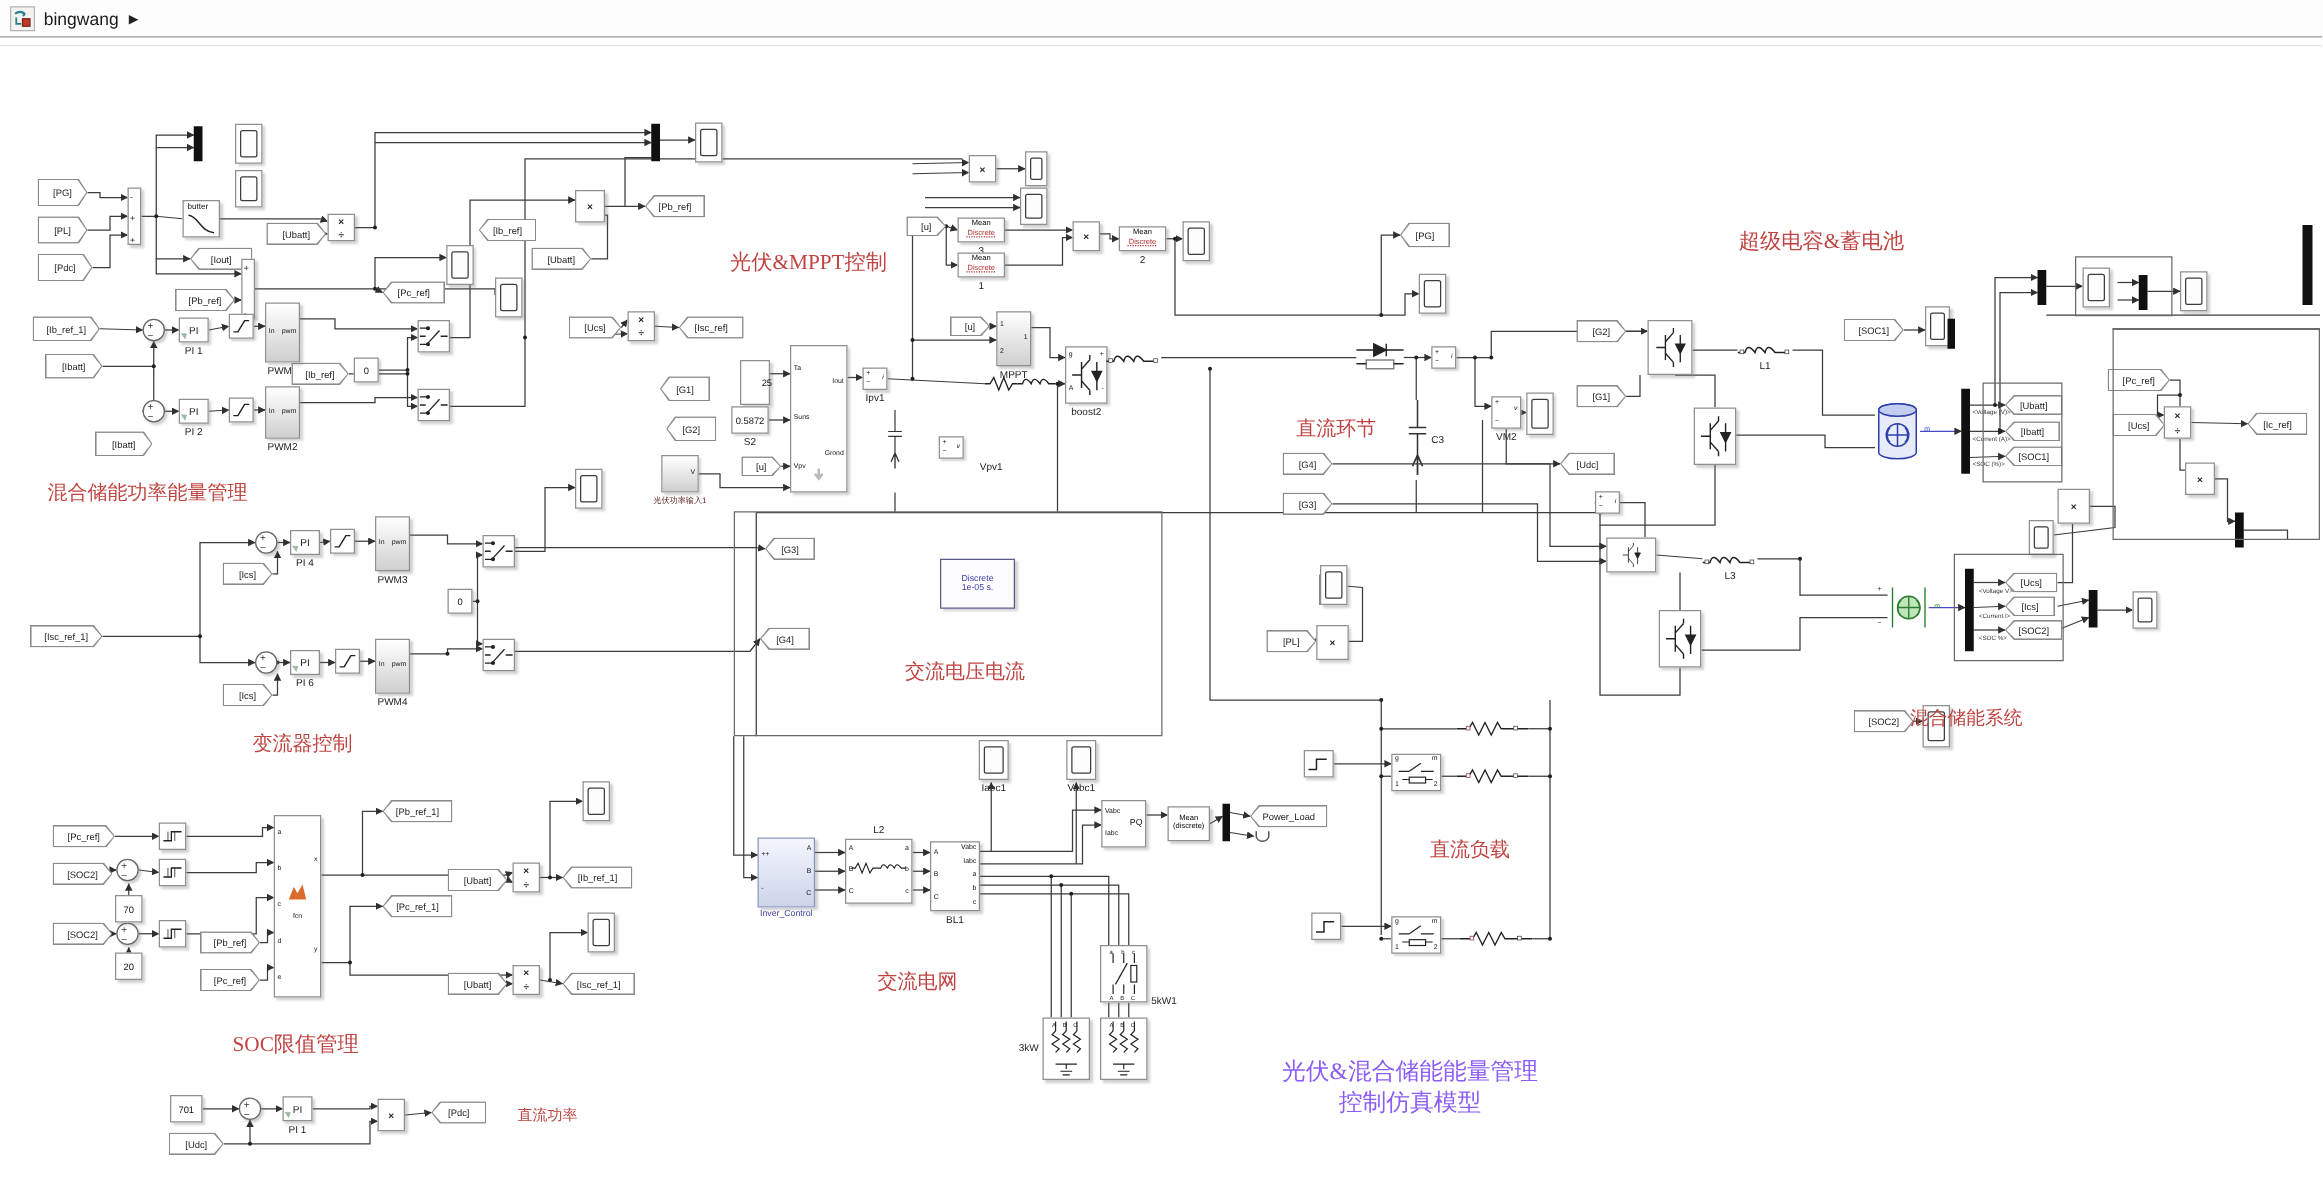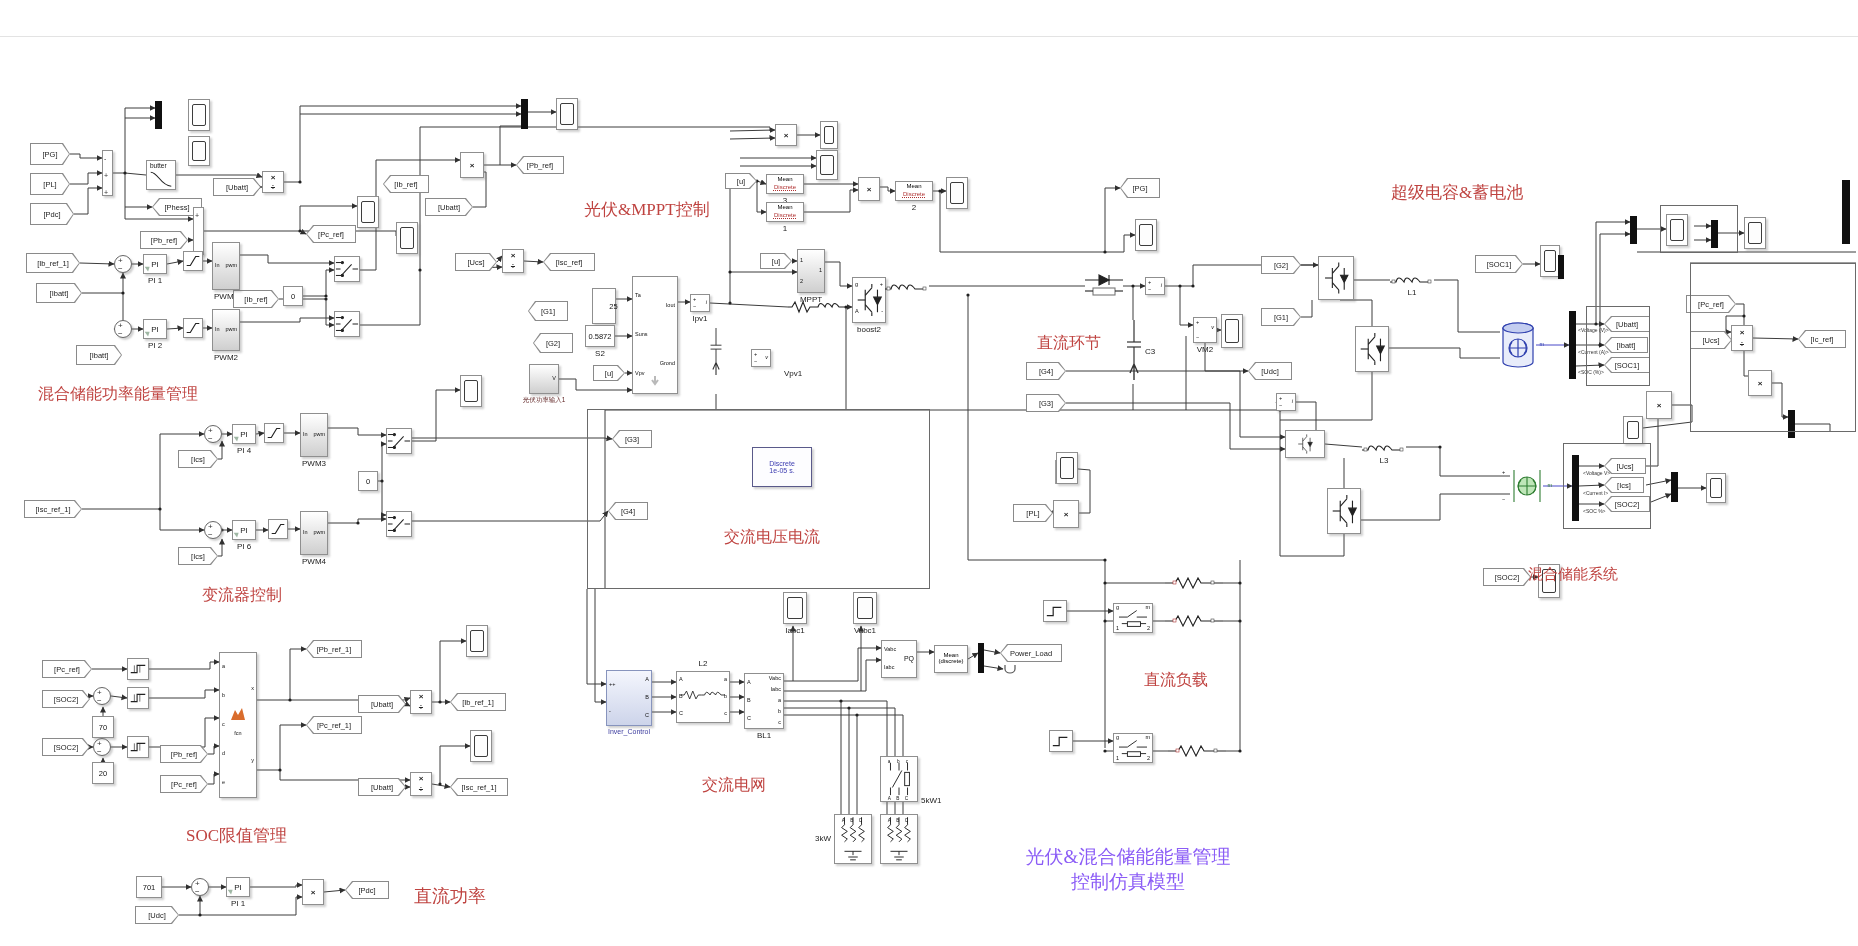--- a/index.html
+++ b/index.html
@@ -329,21 +329,21 @@
       <div class="blk tagw" style="left: 36px; top: 283px; width: 46px; height: 20px;">
         <div class="o" style="clip-path: polygon(0px 0px, calc(100% - 7px) 0px, 100% 50%, calc(100% - 7px) 100%, 0px 100%);"></div>
         <div class="i" style="clip-path: polygon(0px 0px, calc(100% - 7px) 0px, 100% 50%, calc(100% - 7px) 100%, 0px 100%);">[Ibatt]</div>
       </div>
       <div class="blk tagw" style="left: 76px; top: 345px; width: 46px; height: 20px;">
         <div class="o" style="clip-path: polygon(0px 0px, calc(100% - 7px) 0px, 100% 50%, calc(100% - 7px) 100%, 0px 100%);"></div>
         <div class="i" style="clip-path: polygon(0px 0px, calc(100% - 7px) 0px, 100% 50%, calc(100% - 7px) 100%, 0px 100%);">[Ibatt]</div>
       </div>
       <div class="blk tagw" style="left: 152px; top: 198px; width: 50px; height: 18px;">
         <div class="o" style="clip-path: polygon(7px 0px, 100% 0px, 100% 100%, 7px 100%, 0px 50%);"></div>
-        <div class="i" style="clip-path: polygon(7px 0px, 100% 0px, 100% 100%, 7px 100%, 0px 50%);">[Phess]</div>
+        <div class="i" style="clip-path: polygon(7px 0px, 100% 0px, 100% 100%, 7px 100%, 0px 50%);">[Iout]</div>
       </div>
       <div class="blk tagw" style="left: 140px; top: 231px; width: 48px; height: 18px;">
         <div class="o" style="clip-path: polygon(0px 0px, calc(100% - 7px) 0px, 100% 50%, calc(100% - 7px) 100%, 0px 100%);"></div>
         <div class="i" style="clip-path: polygon(0px 0px, calc(100% - 7px) 0px, 100% 50%, calc(100% - 7px) 100%, 0px 100%);">[Pb_ref]</div>
       </div>
       <div class="blk tagw" style="left: 213px; top: 178px; width: 48px; height: 18px;">
         <div class="o" style="clip-path: polygon(0px 0px, calc(100% - 7px) 0px, 100% 50%, calc(100% - 7px) 100%, 0px 100%);"></div>
         <div class="i" style="clip-path: polygon(0px 0px, calc(100% - 7px) 0px, 100% 50%, calc(100% - 7px) 100%, 0px 100%);">[Ubatt]</div>
       </div>
       <div class="blk tagw" style="left: 383px; top: 175px; width: 46px; height: 18px;">
@@ -1305,24 +1305,35 @@
       <div class="redlabel" style="left: 38px; top: 384px; font-size: 16px;">混合储能功率能量管理</div>
       <div class="redlabel" style="left: 584px; top: 198px; font-size: 17px;">光伏&amp;MPPT控制</div>
       <div class="redlabel" style="left: 1391px; top: 181px; font-size: 17px;">超级电容&amp;蓄电池</div>
       <div class="redlabel" style="left: 1037px; top: 333px; font-size: 16px;">直流环节</div>
       <div class="redlabel" style="left: 724px; top: 527px; font-size: 16px;">交流电压电流</div>
       <div class="redlabel" style="left: 202px; top: 585px; font-size: 16px;">变流器控制</div>
       <div class="redlabel" style="left: 702px; top: 775px; font-size: 16px;">交流电网</div>
       <div class="redlabel" style="left: 1144px; top: 670px; font-size: 16px;">直流负载</div>
       <div class="redlabel" style="left: 1528px; top: 565px; font-size: 15px;">混合储能系统</div>
       <div class="redlabel" style="left: 186px; top: 824px; font-size: 17px;">SOC限值管理</div>
-      <div class="redlabel" style="left: 414px; top: 884px; font-size: 18px;">直流功率</div>
+      <div class="redlabel" style="left: 414px; top: 884px; font-size: 12px;">直流功率</div>
       <div class="titlelabel" style="left: 1128px; top: 844px; font-size: 19px;">光伏&amp;混合储能能量管理</div>
       <div class="titlelabel" style="left: 1128px; top: 869px; font-size: 19px;">控制仿真模型</div>
       <div class="dtext" style="left: 1578px; top: 327px;">&lt;Voltage (V)&gt;</div>
       <div class="dtext" style="left: 1578px; top: 349px;">&lt;Current (A)&gt;</div>
       <div class="dtext" style="left: 1578px; top: 369px;">&lt;SOC (%)&gt;</div>
       <div class="dtext" style="left: 1583px; top: 470px;">&lt;Voltage V&gt;</div>
       <div class="dtext" style="left: 1583px; top: 490px;">&lt;Current I&gt;</div>
       <div class="dtext" style="left: 1583px; top: 508px;">&lt;SOC %&gt;</div>
     </div>
+  <div id="hdr">
+    <div class="mdlicon">
+      <svg width="18" height="18">
+          <path d="M3 5 q4 -3 8 0 l-2 -0.5 M11 5 l-1.6 1.8" stroke="#2a7f8f" stroke-width="1.6" fill="none"></path>
+          <rect x="9" y="9" width="6" height="6" fill="#c0392b" stroke="#7d241a"></rect>
+          <path d="M4 8 v5 h4" stroke="#2a7f8f" stroke-width="1.4" fill="none"></path>
+        </svg>
+    </div>
+    <span class="crumb">bingwang</span>
+    <span class="crumbarrow">▶</span>
+  </div>
   <div id="hdr2"></div>
 </div>
 
 </body></html>

